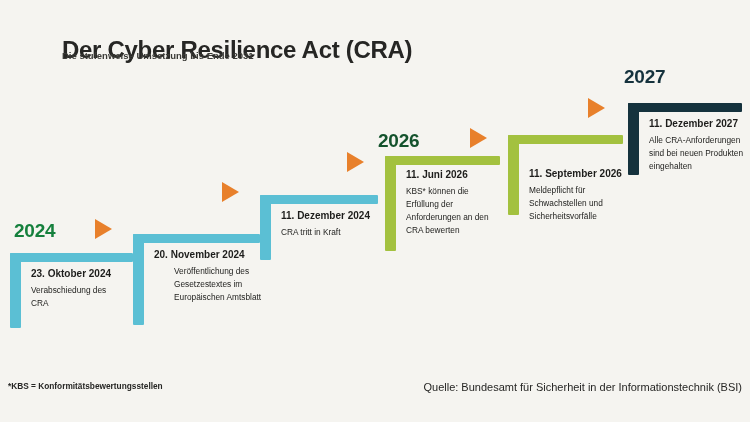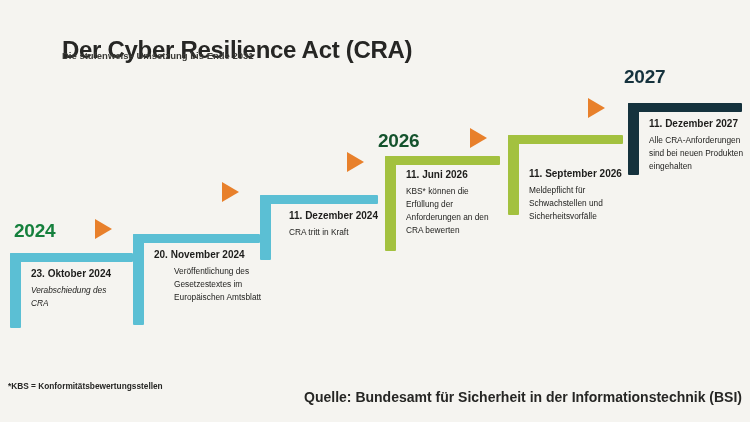--- a/index.html
+++ b/index.html
@@ -85,61 +85,60 @@
     position:absolute;
     left:8px; top:381px;
     font-size:8.3px;
     font-weight:bold;
     color:#262624;
     white-space:nowrap;
   }
   .foot-right{
     position:absolute;
     right:8px; top:381px;
-    font-size:14px;
-    font-weight:bold;
+    font-size:11px;
+    font-weight:normal;
     color:#262624;
     white-space:nowrap;
-    margin-top:8px;
   }
 </style>
 </head>
 <body>
 
 <div id="stage">
 
   <h1 class="title">Der Cyber Resilience Act (CRA)</h1>
   <div class="subtitle">Die stufenweise Umsetzung bis Ende 2031</div>
 
   <div class="year" style="left:14px; top:220px; color:#15803d;">2024</div>
   <div class="year" style="left:378px; top:130px; color:#14532d;">2026</div>
   <div class="year" style="left:624px; top:66px; color:#15323d;">2027</div>
 
   <div class="step" style="left:10px; top:253px; width:123px; height:75px;">
     <div class="bar-top" style="width:123px; background:#5bbfd4;"></div>
     <div class="bar-left" style="height:75px; background:#5bbfd4;"></div>
     <div class="step-body" style="left:21px; top:15px; width:105px;">
       <div class="step-date">23. Oktober 2024</div>
-      <div class="step-desc" style="width:82px;font-style:italic;">Verabschiedung des CRA</div>
+      <div class="step-desc" style="width:82px;">Verabschiedung des CRA</div>
     </div>
   </div>
 
   <div class="step" style="left:133px; top:234px; width:127px; height:91px;">
     <div class="bar-top" style="width:127px; background:#5bbfd4;"></div>
     <div class="bar-left" style="height:91px; background:#5bbfd4;"></div>
     <div class="step-body" style="left:21px; top:15px; width:110px;">
       <div class="step-date">20. November 2024</div>
       <div class="step-desc" style="width:92px;margin-left:20px;">Veröffentlichung des Gesetzestextes im Europäischen Amtsblatt</div>
     </div>
   </div>
 
   <div class="step" style="left:260px; top:195px; width:118px; height:65px;">
     <div class="bar-top" style="width:118px; background:#5bbfd4;"></div>
     <div class="bar-left" style="height:65px; background:#5bbfd4;"></div>
-    <div class="step-body" style="left:29px; top:15px; width:110px;">
+    <div class="step-body" style="left:21px; top:15px; width:110px;">
       <div class="step-date">11. Dezember 2024</div>
       <div class="step-desc" style="width:100px;">CRA tritt in Kraft</div>
     </div>
   </div>
 
   <div class="step" style="left:385px; top:156px; width:115px; height:95px;">
     <div class="bar-top" style="width:115px; background:#a3c13f;"></div>
     <div class="bar-left" style="height:95px; background:#a3c13f;"></div>
     <div class="step-body" style="left:21px; top:13px; width:100px;">
       <div class="step-date">11. Juni 2026</div>

